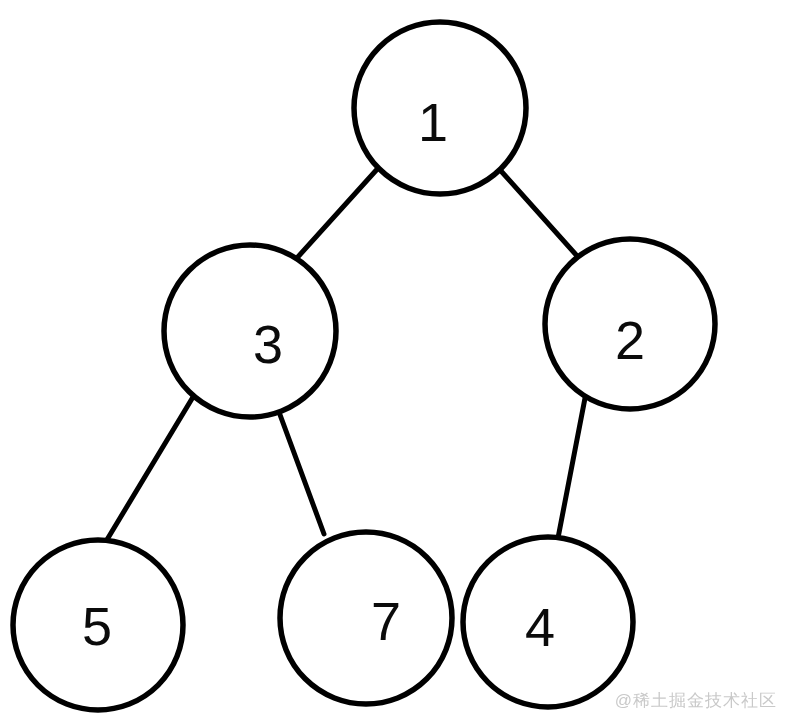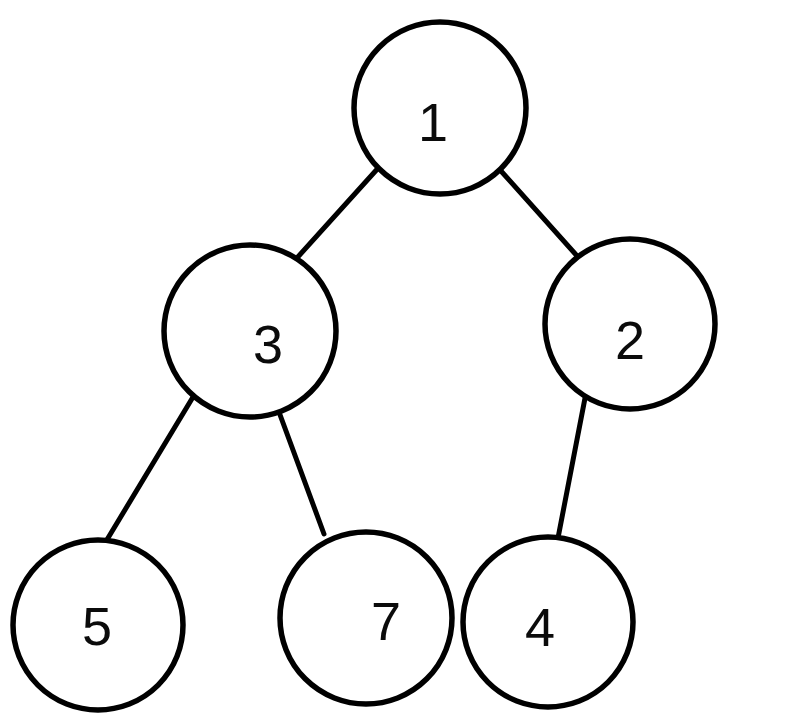--- a/index.html
+++ b/index.html
@@ -78,13 +78,14 @@
       </g>
       <g>
         <circle cx="366" cy="618" r="86" class="node-circle"></circle>
         <text x="386" y="621" class="node-label">7</text>
       </g>
       <g>
         <circle cx="548" cy="622" r="85" class="node-circle"></circle>
         <text x="540" y="627" class="node-label">4</text>
       </g>
     </svg>
+  <div class="watermark">@稀土掘金技术社区</div>
 </div>
 
 </body></html>

